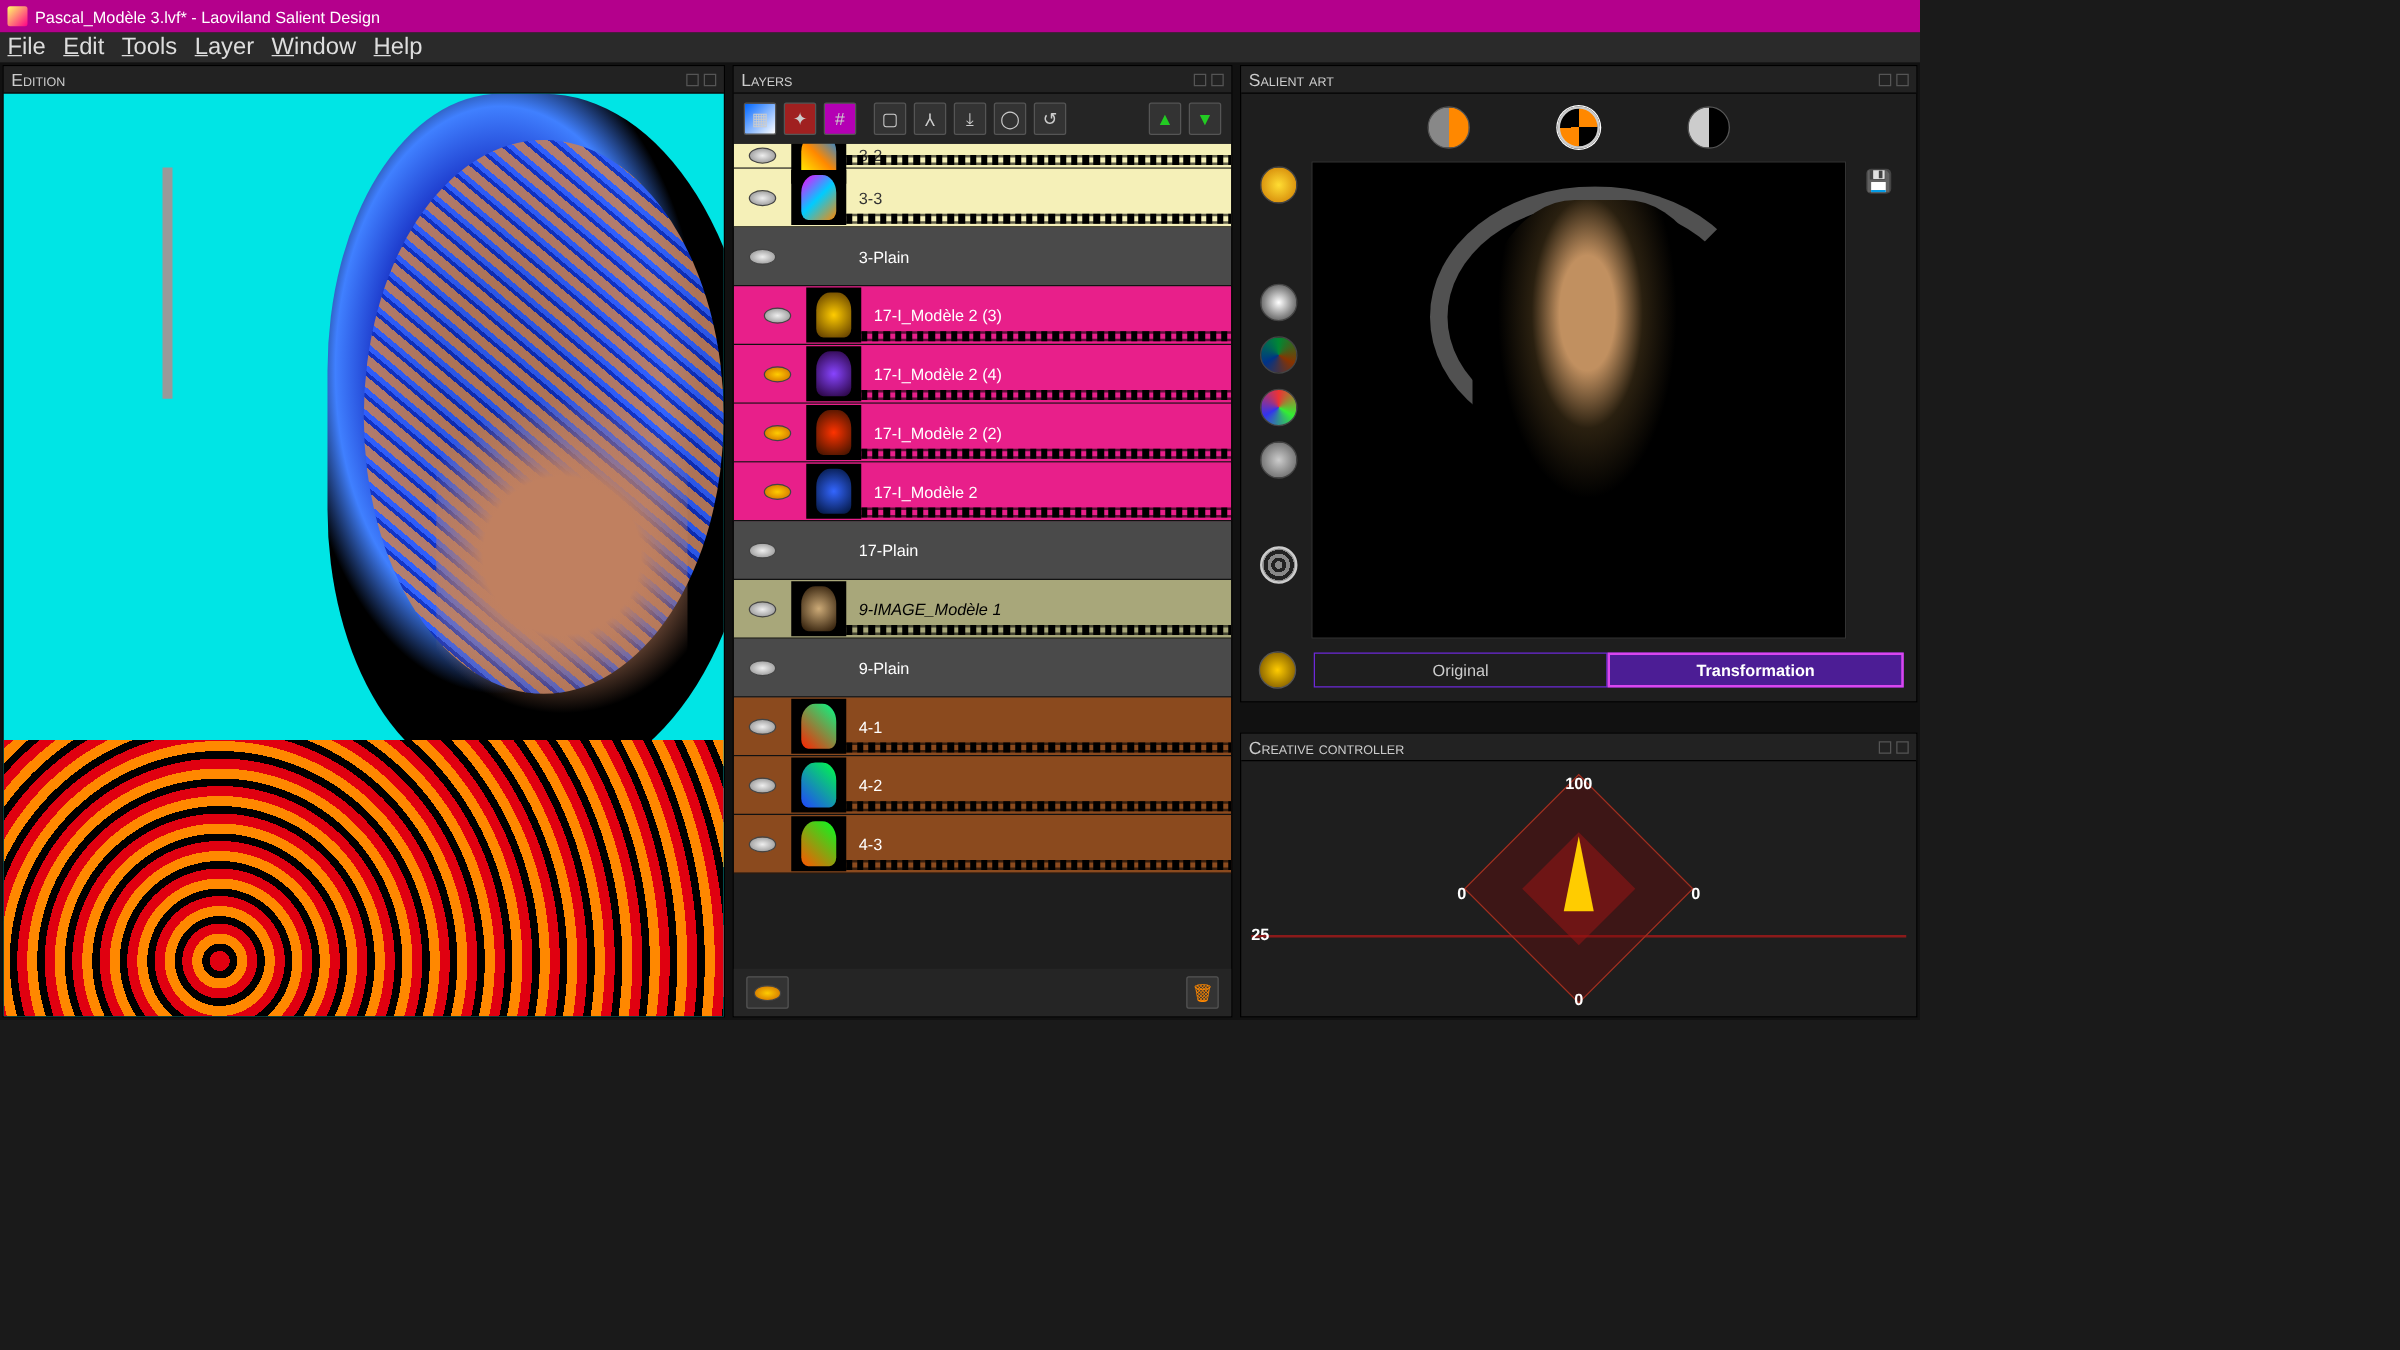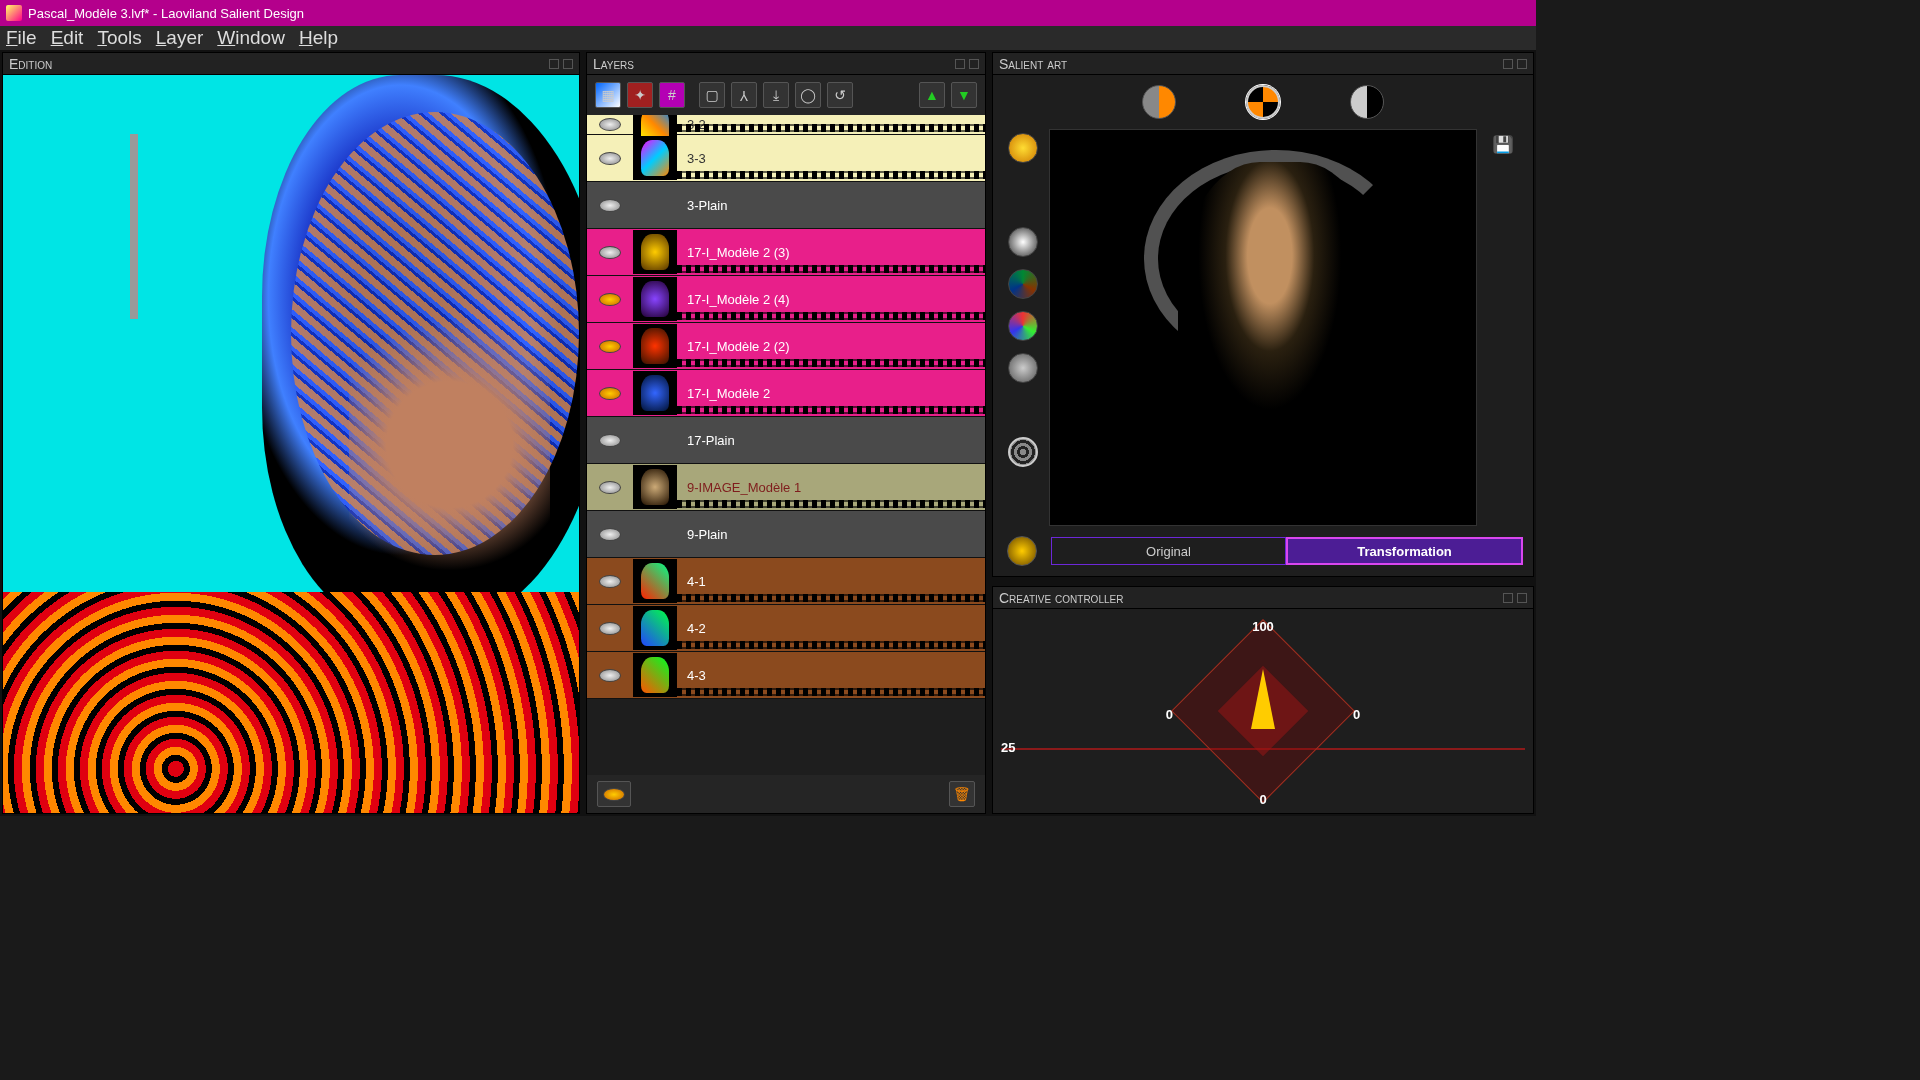--- a/index.html
+++ b/index.html
@@ -43,28 +43,28 @@
 .layer-row .vis { width: 46px; display: flex; align-items: center; justify-content: center; }
 .vis-pill { width: 22px; height: 13px; background: radial-gradient(ellipse,#eee,#888); border-radius: 50%; border: 1px solid #444; }
 .vis-pill.eye { background: radial-gradient(ellipse,#ffcc00,#cc6600); }
 .layer-row .thumb { width: 44px; height: 44px; background: #000; display: flex; align-items: center; justify-content: center; overflow: hidden; }
 .thumb .silh { width: 28px; height: 36px; border-radius: 40% 40% 20% 20%; }
 .layer-row .lbl { flex: 1; padding-left: 10px; font-size: 13px; color: #fff; position: relative; height: 100%; display: flex; align-items: center; }
 .filmstrip { position: absolute; bottom: 2px; left: 0; right: 0; height: 8px; background: repeating-linear-gradient(90deg,#000 0 5px,transparent 5px 9px); border-top: 2px solid rgba(0,0,0,.6); border-bottom: 2px solid rgba(0,0,0,.6); }
 .row-yellow { background: #f5f0b8; }
 .row-yellow .lbl { color: #333; }
 .row-gray { background: #4a4a4a; }
-.row-pink { background: #e81f8a; }
+.row-pink { background: #e81f8a; padding-left: 12px; }
 .row-olive { background: #a8a77a; }
-.row-olive .lbl { color: #7f1d1d; }
+.row-olive .lbl { color: #000000; font-style: italic; }
 .row-brown { background: #8b4a1e; }
 .layers .footbar { height: 38px; background: #252525; display: flex; align-items: center; justify-content: space-between; padding: 0 10px; }
 
 
-.rightcol { flex: 1; display: flex; flex-direction: column; gap: 9px; }
+.rightcol { flex: 1; display: flex; flex-direction: column; gap: 24px; }
 .salient { flex: 1; }
 .salient-body { flex: 1; display: flex; flex-direction: column; padding: 10px; gap: 10px; }
 .top-circles { display: flex; justify-content: center; gap: 70px; }
 .circ { width: 34px; height: 34px; border-radius: 50%; border: 1px solid #555; display: flex; align-items: center; justify-content: center; cursor: pointer; }
 .circ.sel { border: 2px solid #ccc; box-shadow: 0 0 0 1px #fff; }
 .preview-area { flex: 1; display: flex; }
 .left-tools { width: 40px; display: flex; flex-direction: column; gap: 12px; align-items: center; padding-top: 4px; }
 .left-tools .tool { width: 30px; height: 30px; border-radius: 50%; cursor: pointer; border: 1px solid #444; }
 .preview { flex: 1; background: #000; margin: 0 6px; position: relative; border: 1px solid #333; }
 .preview .figure { position: absolute; left: 30%; top: 8%; width: 48%; height: 85%; background: radial-gradient(ellipse at 45% 28%, #c19060 14%, #2a2010 28%, #000 45%); border-radius: 40% 40% 30% 30%; }

